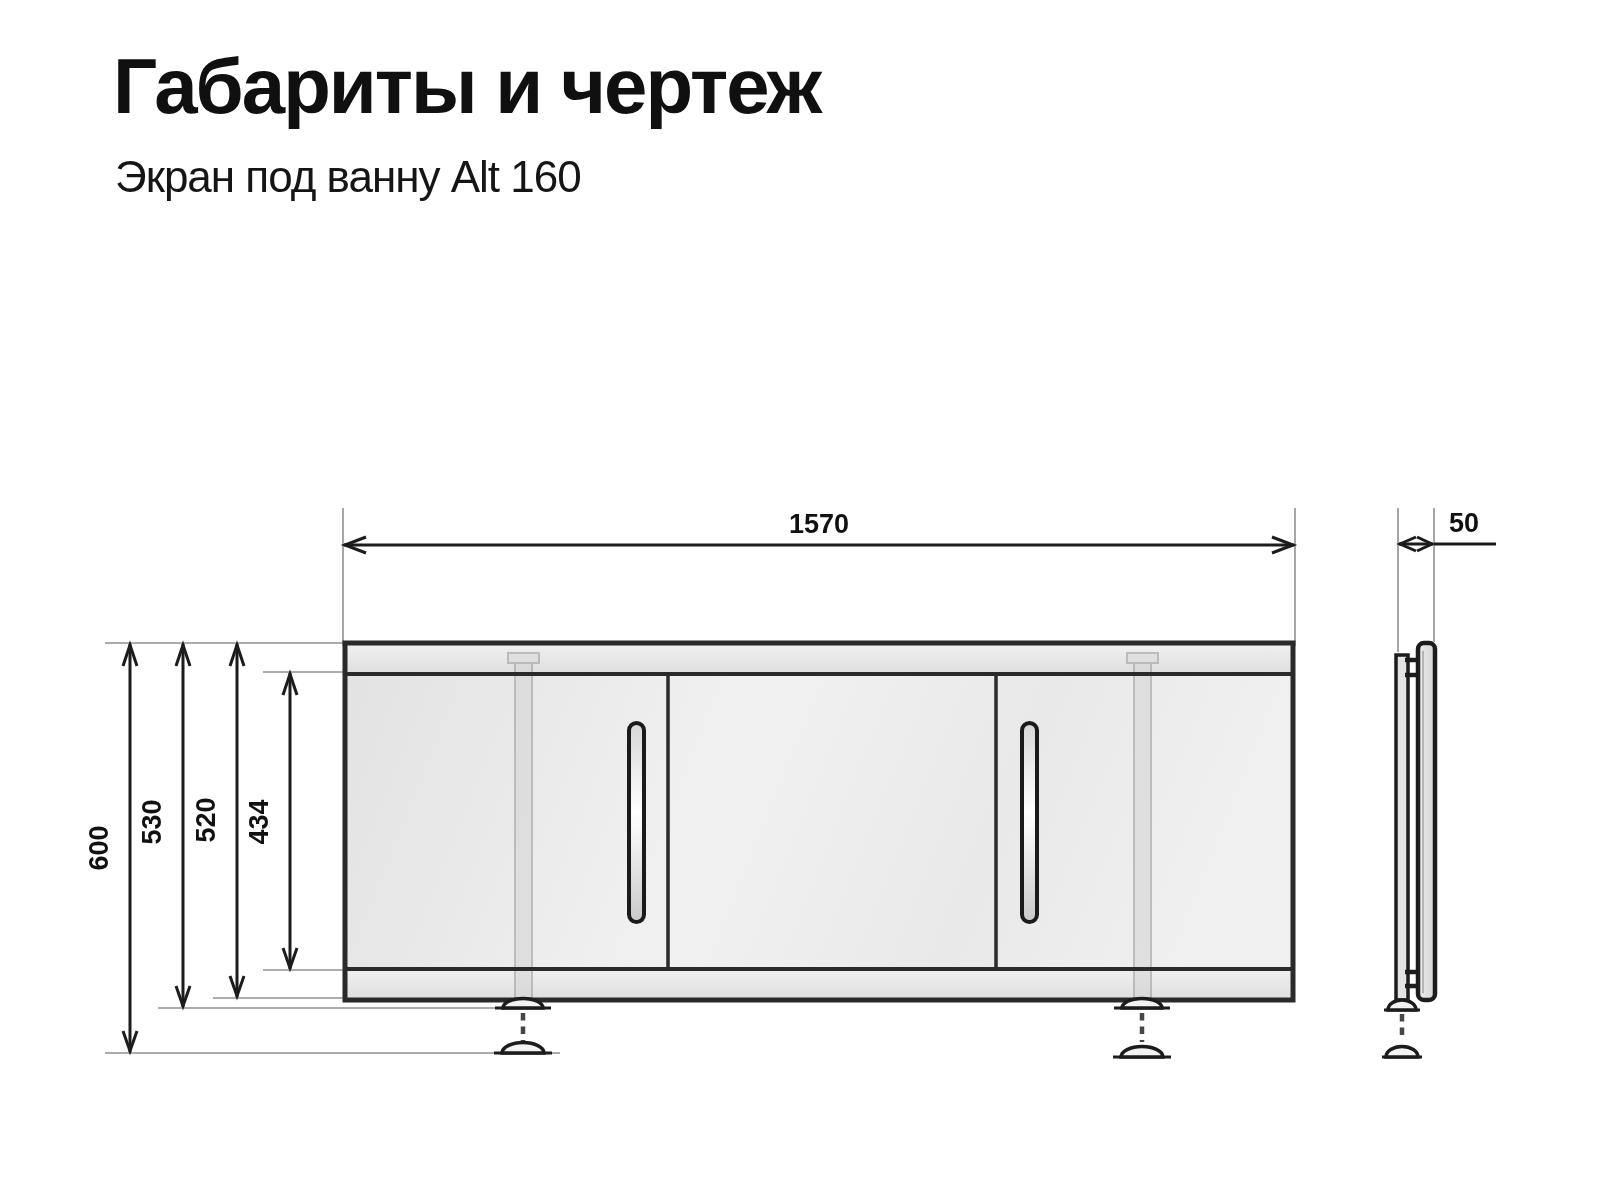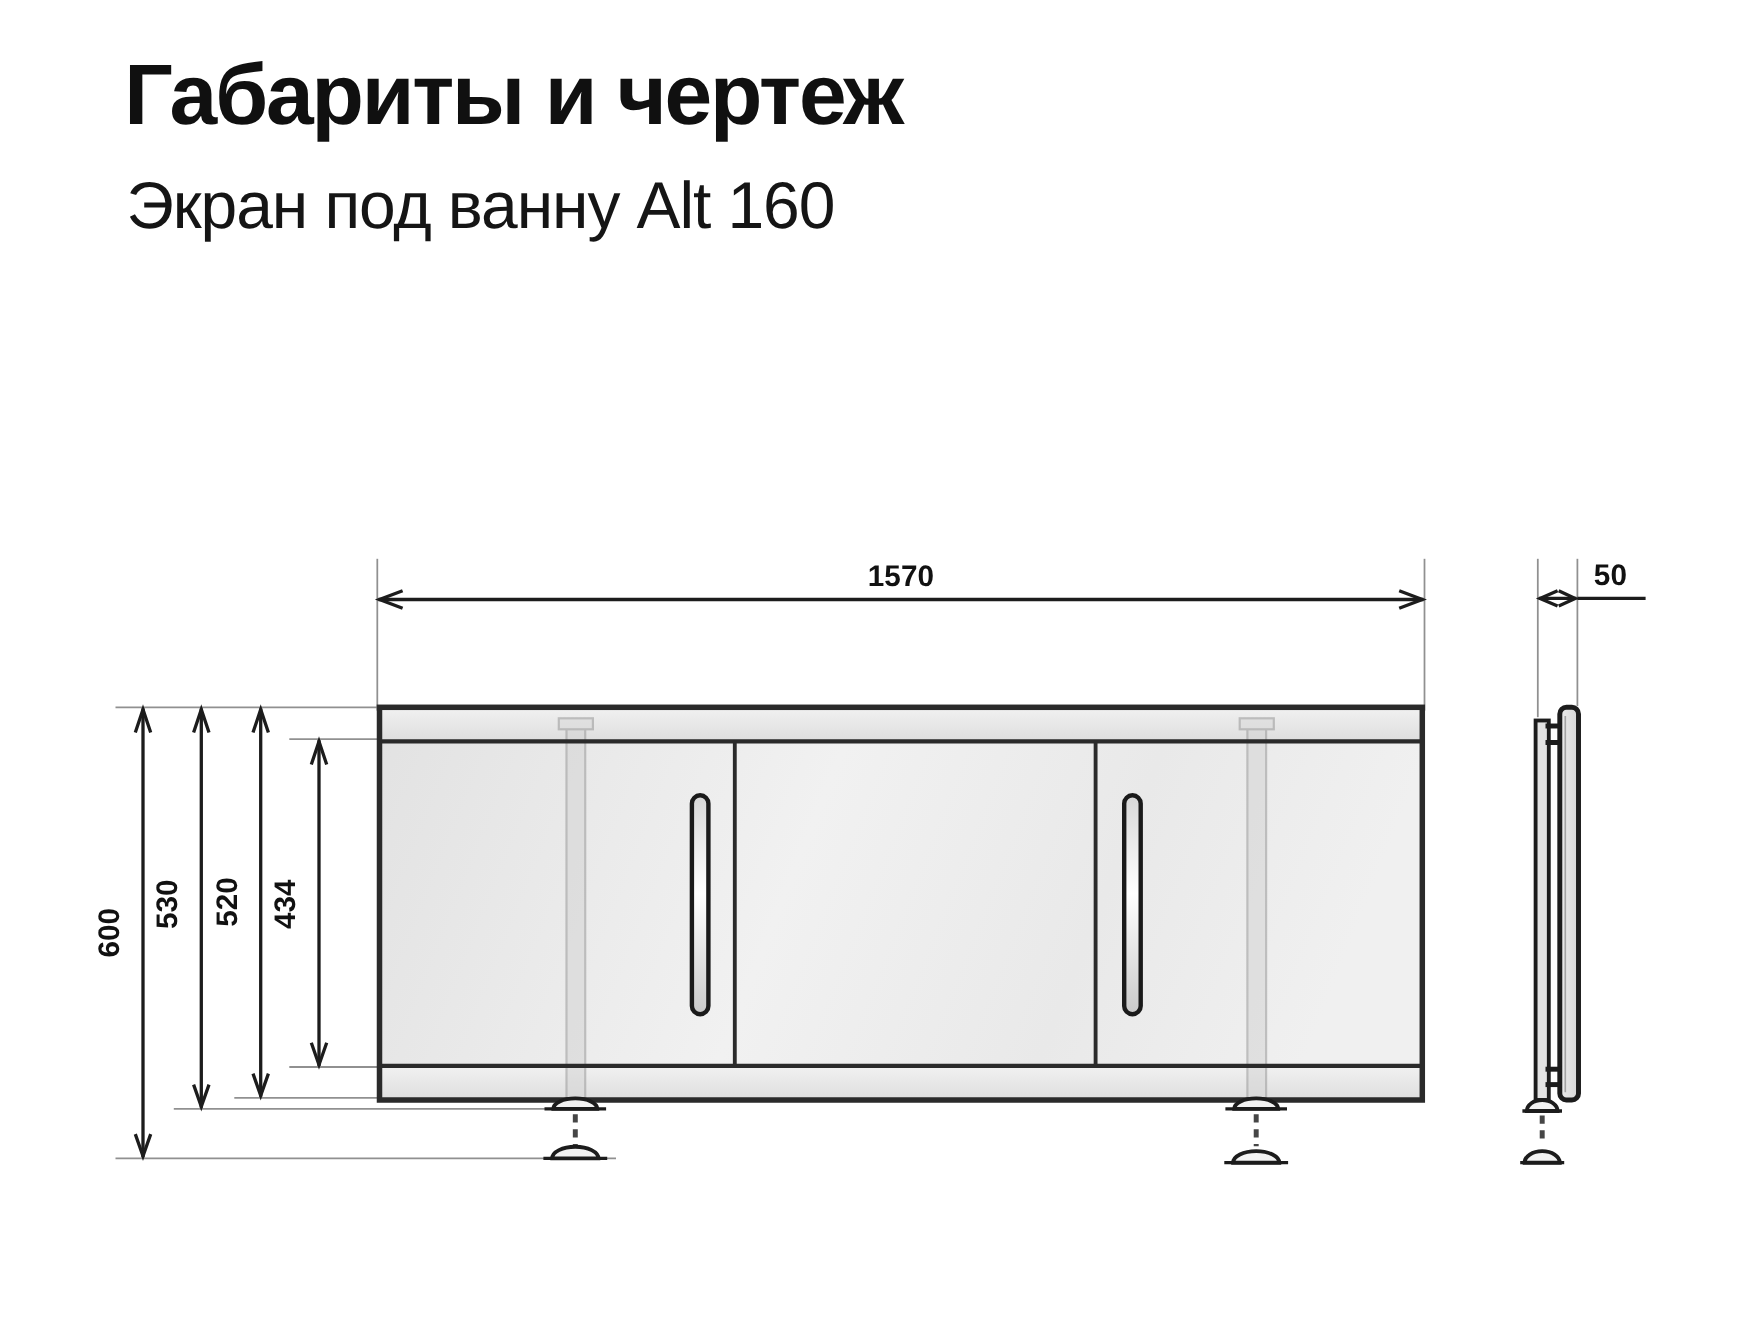--- a/index.html
+++ b/index.html
@@ -15,21 +15,21 @@
   .page-title{
     margin:0;
     font-size:78px;
     font-weight:700;
     letter-spacing:-2px;
     line-height:1.05;
     color:#101010;
   }
   .page-subtitle{
     margin:24px 0 0 2px;
-    font-size:60px;
+    font-size:44px;
     font-weight:400;
     letter-spacing:-1px;
     color:#151515;
   }
   svg.drawing{position:absolute;left:0;top:0;}
   .dim-label{
     font-family:"Liberation Sans", sans-serif;
     font-size:27px;
     font-weight:700;
     fill:#111111;

